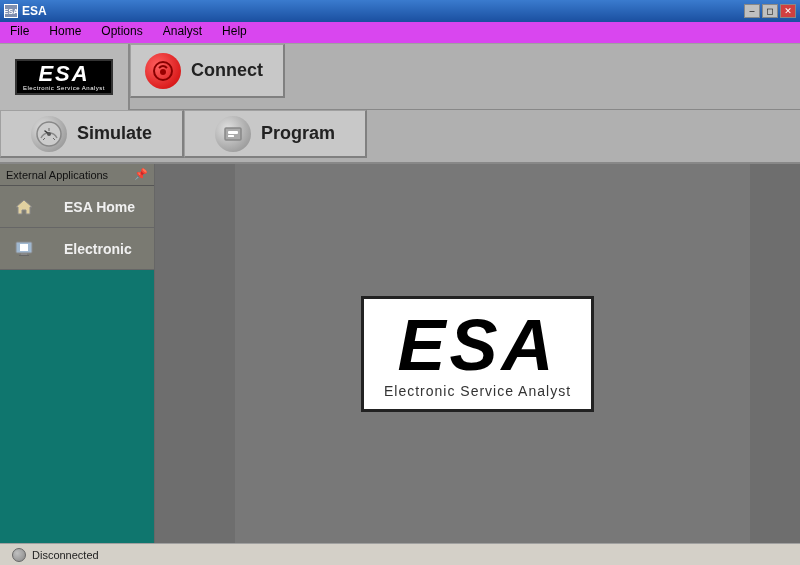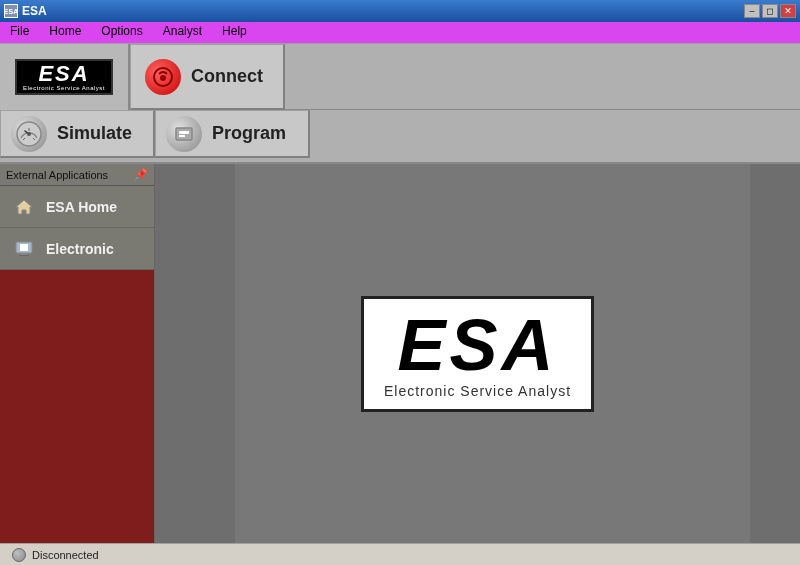--- a/index.html
+++ b/index.html
@@ -112,21 +112,21 @@
       font-style: italic;
       line-height: 1;
     }
     .esa-logo-sub {
       font-size: 6px;
       letter-spacing: 0.5px;
       white-space: nowrap;
     }
 
     .toolbar-btn {
-      height: 66px;
+      height: 54px;
       min-width: 155px;
       background: #c8c8c8;
       border: 1px solid #a0a0a0;
       border-right: 2px solid #808080;
       border-bottom: 2px solid #808080;
       display: flex;
       align-items: center;
       gap: 10px;
       padding: 0 14px;
       cursor: pointer;
@@ -138,21 +138,21 @@
     .toolbar-btn2 {
       height: 48px;
       min-width: 155px;
       background: #c8c8c8;
       border: 1px solid #a0a0a0;
       border-right: 2px solid #808080;
       border-bottom: 2px solid #808080;
       display: flex;
       align-items: center;
       gap: 10px;
-      padding: 0 10px;
+      padding: 0 30px;
       cursor: pointer;
       font-size: 18px;
       font-weight: bold;
       color: #222;
     }
 
     .btn-icon {
       width: 36px;
       height: 36px;
       border-radius: 50%;
@@ -169,21 +169,21 @@
     
     #main {
       display: flex;
       width: 100%;
       height: calc(565px - 22px - 22px - 120px - 22px);
     }
 
     
     #sidebar {
       width: 155px;
-      background: #7f1d1d;
+      background: #0f766e;
       border-right: 1px solid #666;
       flex-shrink: 0;
       display: flex;
       flex-direction: column;
     }
     #sidebar-header {
       height: 22px;
       background: #7a7a72;
       border-bottom: 1px solid #555;
       display: flex;
@@ -198,21 +198,21 @@
     }
     #sidebar-pin {
       font-size: 11px;
       color: #333;
       cursor: pointer;
     }
     .sidebar-item {
       height: 42px;
       display: flex;
       align-items: center;
-      gap: 10px;
+      gap: 28px;
       padding: 0 12px;
       cursor: pointer;
       color: #f0f0f0;
       font-size: 14px;
       font-weight: bold;
       border-bottom: 1px solid #666;
       background: #7a7a72;
     }
     .sidebar-item-icon {
       width: 24px;

